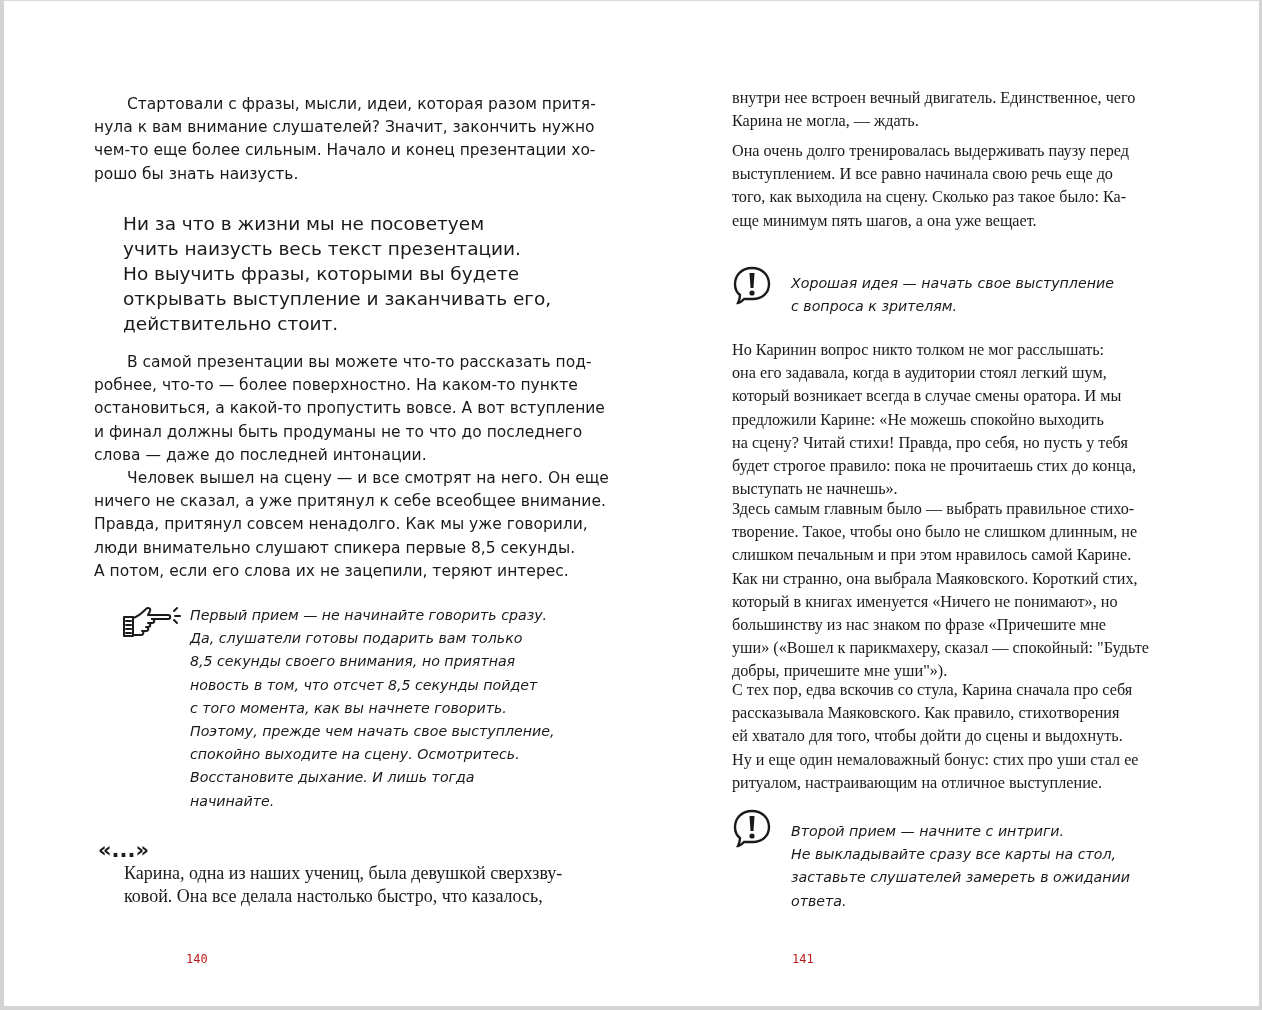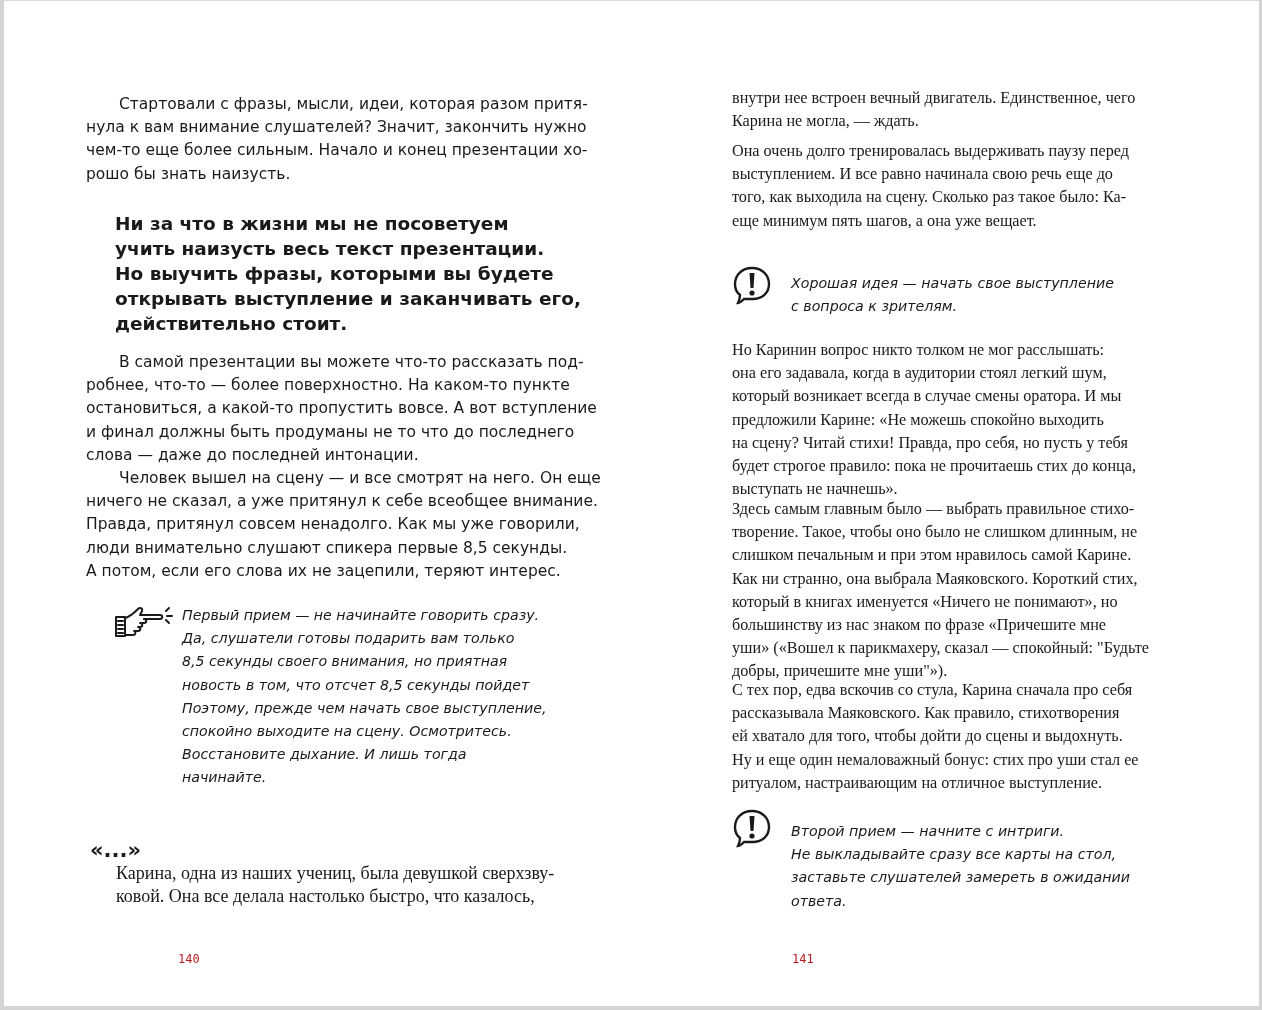--- a/index.html
+++ b/index.html
@@ -8,34 +8,34 @@
   }
   .frame {
     position: absolute; left: 0; top: 0; width: 1262px; height: 1010px;
     box-sizing: border-box;
     border-left: 4px solid #d4d4d4;
     border-bottom: 4px solid #d4d4d4;
     border-right: 3px solid #d4d4d4;
     border-top: 1px solid #d9d9d9;
   }
   .page { position: absolute; top: 0; height: 1006px; }
-  .page-left { left: 0; width: 626px; padding-left: 25px; }
+  .page-left { left: 8px; width: 626px; padding-left: 25px; }
   .page-right { left: 630px; width: 628px; }
 
   .sans { font-family: "DejaVu Sans", "Liberation Sans", sans-serif; color: #1a1a1a; }
   .serif { font-family: "Liberation Serif", "DejaVu Serif", serif; color: #1a1a1a; }
 
   
   .lp { position: absolute; left: 86px; width: 474px; font-size: 15.5px; line-height: 23.2px; text-align: justify; }
   .lp .ln { display: block; white-space: nowrap; text-align-last: justify; }
   .lp .ln.last { text-align-last: left; }
   .ind { padding-left: 33px; }
 
   .pullquote { position: absolute; left: 115px; top: 211px; width: 420px; font-size: 18.5px; line-height: 25px; }
-  .pullquote .ln { display: block; white-space: nowrap; font-weight: bold; }
+  .pullquote .ln { display: block; white-space: nowrap; }
 
   .tip { position: absolute; }
   .tip .txt { font-family: "DejaVu Sans", sans-serif; font-style: italic; font-size: 14.2px; line-height: 23.2px; color: #1a1a1a; }
   .tip .txt .ln { display: block; white-space: nowrap; }
 
   .ellipsis { position: absolute; left: 90px; top: 838px; font-family: "DejaVu Sans", sans-serif; font-weight: bold; font-size: 21px; color: #1a1a1a; }
 
   .rp { position: absolute; left: 102px; width: 440px; font-size: 16.2px; line-height: 23.2px; }
   .rp .ln { display: block; white-space: nowrap; }
 
@@ -96,20 +96,21 @@
             <line x1="55" y1="11" x2="60" y2="11"></line>
             <line x1="54" y1="15" x2="57" y2="18"></line>
         </g>
       </svg>
     </div>
     <div class="txt" style="position:absolute; left:70px; top:-1px; width:400px;">
       <span class="ln">Первый прием — не начинайте говорить сразу.</span>
       <span class="ln">Да, слушатели готовы подарить вам только</span>
       <span class="ln">8,5 секунды своего внимания, но приятная</span>
       <span class="ln">новость в том, что отсчет 8,5 секунды пойдет</span>
+      <span class="ln">с того момента, как вы начнете говорить.</span>
       <span class="ln">Поэтому, прежде чем начать свое выступление,</span>
       <span class="ln">спокойно выходите на сцену. Осмотритесь.</span>
       <span class="ln">Восстановите дыхание. И лишь тогда</span>
       <span class="ln">начинайте.</span>
     </div>
   </div>
 
   <div class="ellipsis">«...»</div>
 
   <div class="serif" style="position:absolute; left:116px; top:862px; width:440px; font-size:18px; line-height:23.2px;">

